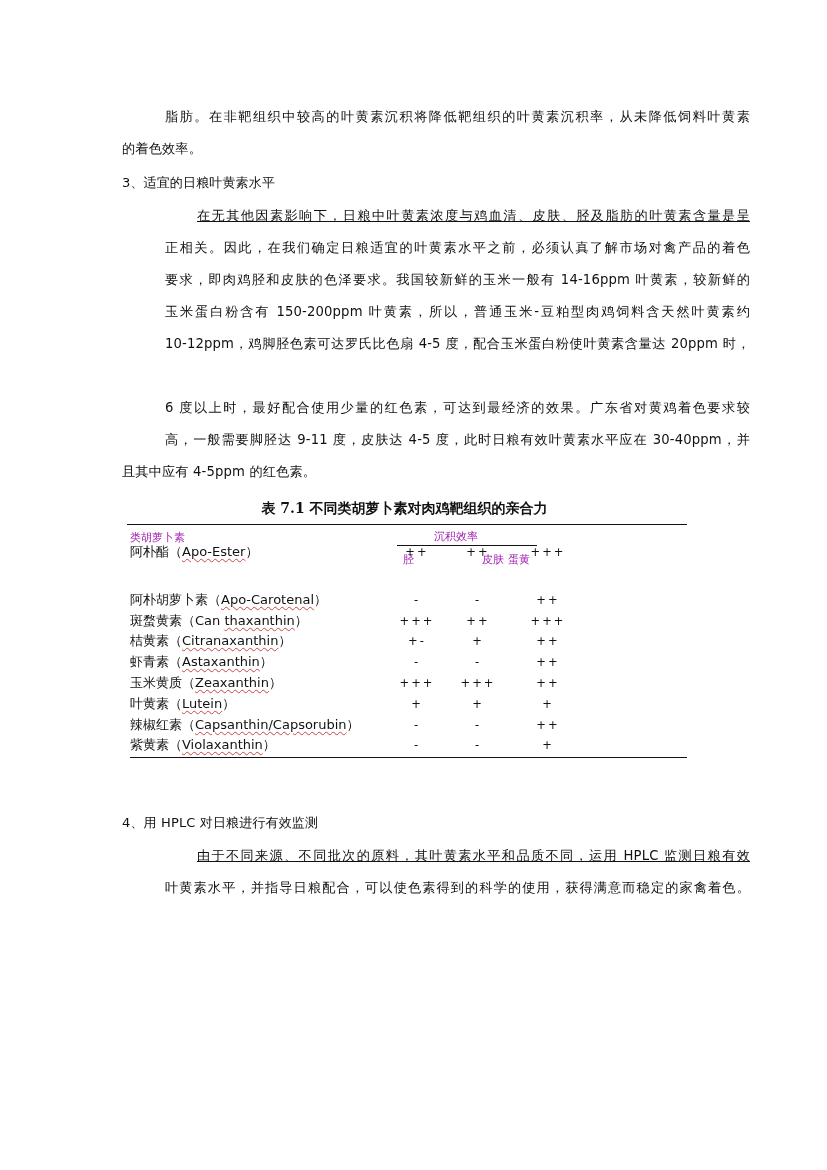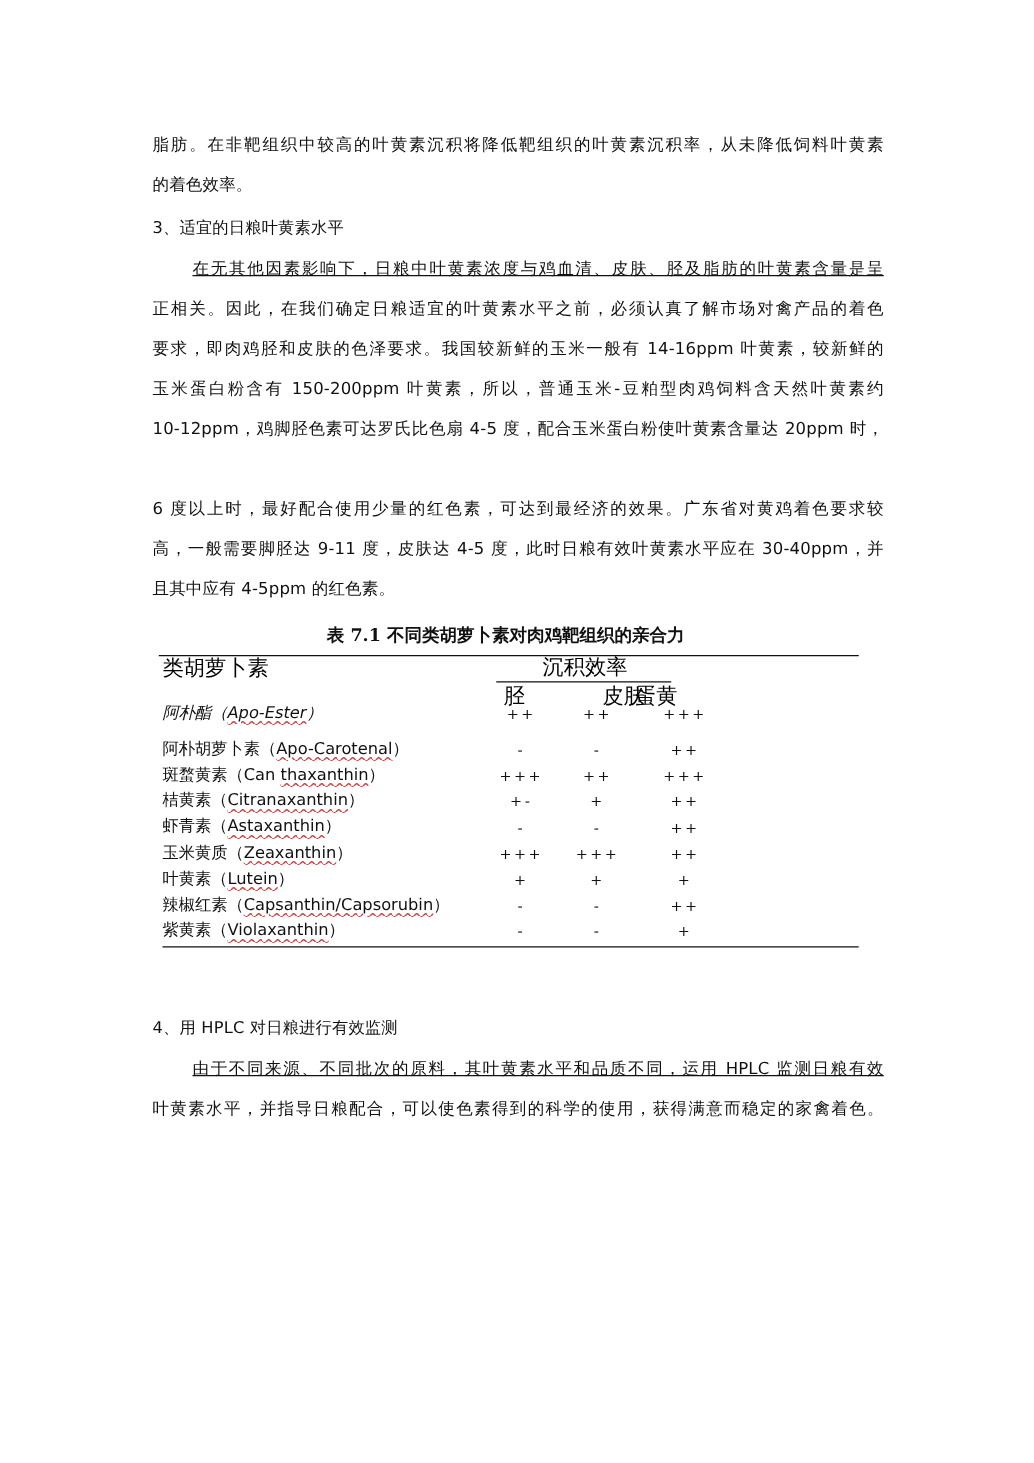--- a/index.html
+++ b/index.html
@@ -7,36 +7,36 @@
       width: 827px; height: 1170px; position: relative; overflow: hidden;
       font-family: "DejaVu Sans", "Liberation Sans", sans-serif;
       color: #111111;
     }
     .page { position: absolute; left: 0; top: 0; width: 827px; height: 1170px; background: #fff; }
     .line {
       position: absolute; left: 122px; width: 585px;
       font-size: 13.2px; line-height: 18px; white-space: nowrap;
       letter-spacing: 0.15px;
     }
-    .just { text-align: justify; text-align-last: justify; }
+    .just { text-align: justify; text-align-last: justify; margin-left: 43px; }
     .indent { left: 154px; width: 553px; text-decoration: underline; }
     .heading { font-size: 13px; }
 
     .table-title {
       position: absolute; left: 122px; width: 565px; top: 500px;
       text-align: center; font-weight: bold; font-size: 14px;
       font-family: "DejaVu Serif", "Liberation Serif", serif;
     }
     .rule-top { position: absolute; left: 127px; width: 560px; top: 524px; border-top: 1px solid #111; }
     .rule-sub { position: absolute; left: 397px; width: 140px; top: 545px; border-top: 1px solid #111; }
     .rule-bottom { position: absolute; left: 130px; width: 557px; top: 757px; border-top: 1.5px solid #111; }
 
     .th {
-      position: absolute; font-size: 17px; line-height: 18px; white-space: nowrap;
-      font-family: Liberation Mono, monospace; color: #000000;
+      position: absolute; font-size: 11px; line-height: 18px; white-space: nowrap;
+      font-family: Liberation Sans, sans-serif; color: #a21caf;
     }
     .row { position: absolute; left: 130px; height: 20px; width: 560px; }
     .cell-name {
       position: absolute; left: 0; top: 0; font-size: 13px; line-height: 20px; white-space: nowrap;
     }
     .en {
       text-decoration: underline wavy #cc4444; text-decoration-thickness: 1px;
       text-underline-offset: 2px;
     }
     .cell-val {
@@ -69,21 +69,21 @@
   <div class="rule-top"></div>
 
   <div class="th" style="left:130px; top:528px;">类胡萝卜素</div>
   <div class="th" style="left:434px; top:527px;">沉积效率</div>
   <div class="rule-sub"></div>
   <div class="th" style="left:403px; top:550px;">胫</div>
   <div class="th" style="left:482px; top:550px;">皮肤</div>
   <div class="th" style="left:508px; top:550px;text-align:right;">蛋黄</div>
 
   <div id="table-body">
-      <div class="row" style="top: 561px; font-style: italic;">
+      <div class="row" style="top: 542px;">
         <div class="cell-name"><span>阿朴酯（</span><span class="en">Apo-Ester</span><span>）</span></div>
         <div class="cell-val c1">++</div>
         <div class="cell-val c2">++</div>
         <div class="cell-val c3">+++</div>
       </div>
       <div class="row" style="top: 589.8px;">
         <div class="cell-name"><span>阿朴胡萝卜素（</span><span class="en">Apo-Carotenal</span><span>）</span></div>
         <div class="cell-val c1">-</div>
         <div class="cell-val c2">-</div>
         <div class="cell-val c3">++</div>

